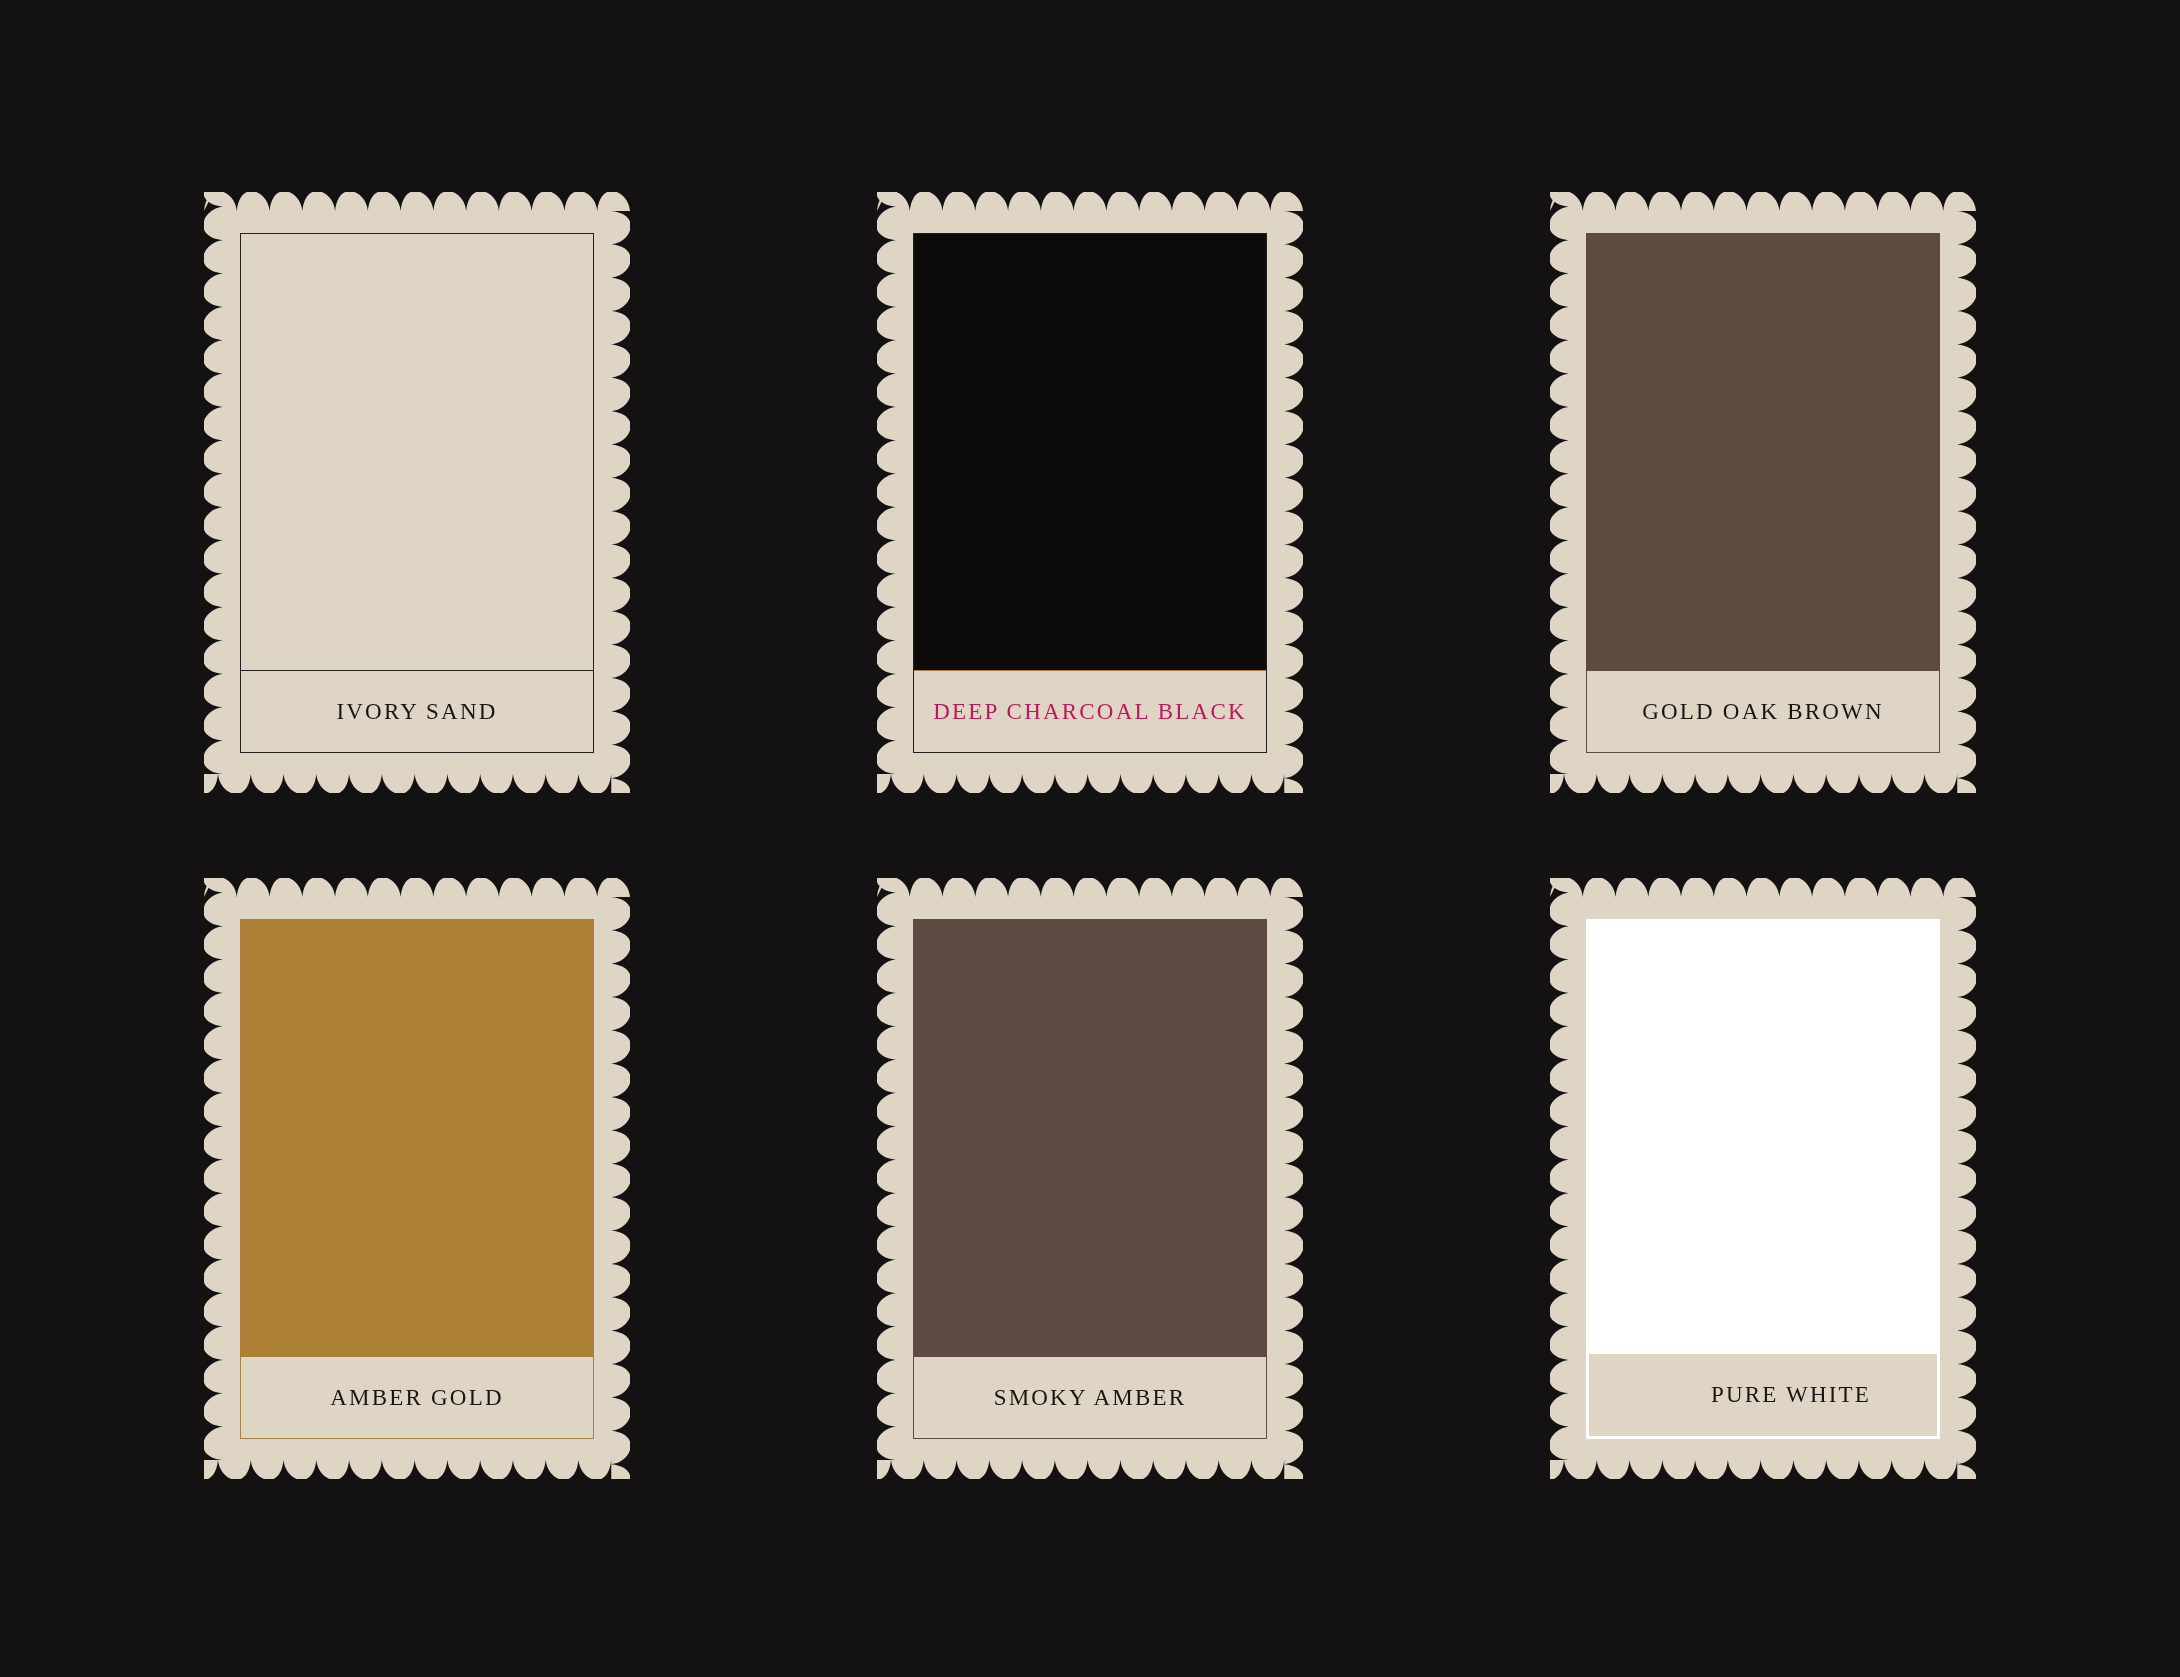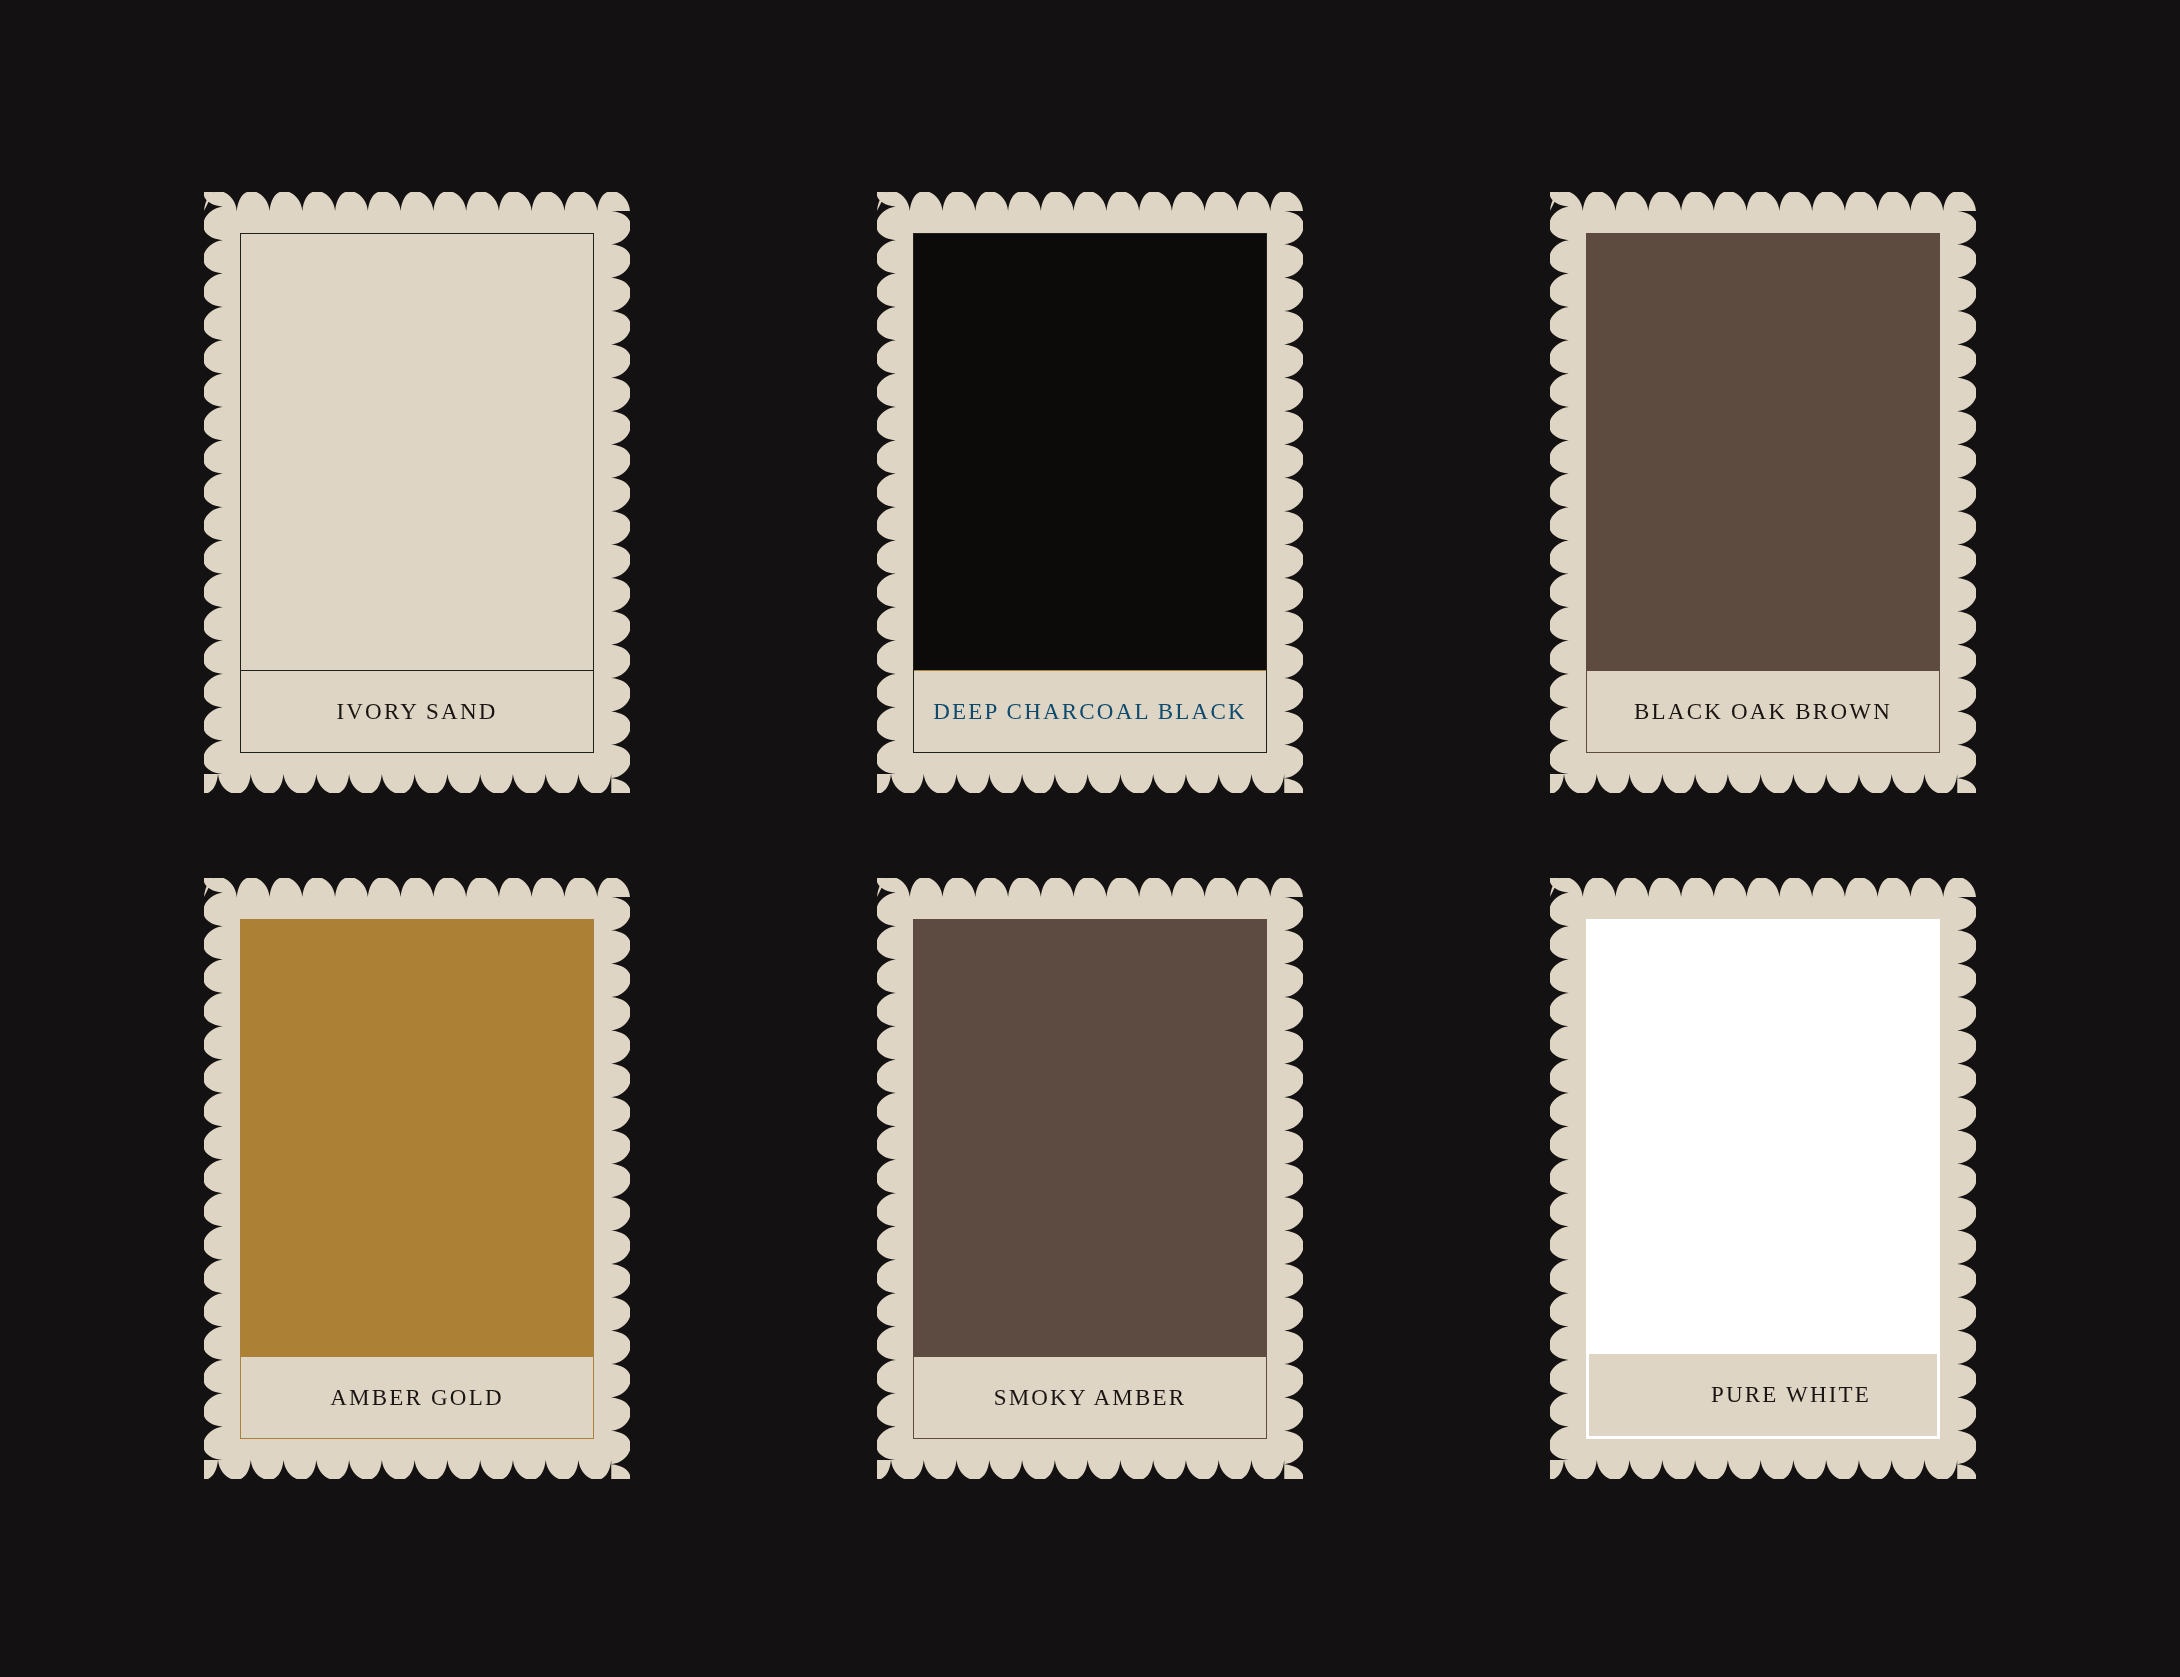--- a/index.html
+++ b/index.html
@@ -112,32 +112,32 @@
           </div>
         </div>
       </div>
       <div class="stamp">
         <svg class="stamp-svg" viewBox="0 0 500 705">
           <path d="M 0 22 C 3.8461538461538463 -15.208333333333329, 36.53846153846153 -2.2833333333333314, 38.46153846153846 22 C 42.30769230769231 -15.208333333333329, 75 -2.2833333333333314, 76.92307692307692 22 C 80.76923076923076 -15.208333333333329, 113.46153846153845 -2.2833333333333314, 115.38461538461539 22 C 119.23076923076923 -15.208333333333329, 151.9230769230769 -2.2833333333333314, 153.84615384615384 22 C 157.69230769230768 -15.208333333333329, 190.38461538461536 -2.2833333333333314, 192.3076923076923 22 C 196.15384615384613 -15.208333333333329, 228.8461538461538 -2.2833333333333314, 230.76923076923075 22 C 234.6153846153846 -15.208333333333329, 267.3076923076923 -2.2833333333333314, 269.2307692307692 22 C 273.0769230769231 -15.208333333333329, 305.7692307692308 -2.2833333333333314, 307.6923076923077 22 C 311.53846153846155 -15.208333333333329, 344.2307692307692 -2.2833333333333314, 346.15384615384613 22 C 350 -15.208333333333329, 382.6923076923077 -2.2833333333333314, 384.6153846153846 22 C 388.46153846153845 -15.208333333333329, 421.15384615384613 -2.2833333333333314, 423.07692307692304 22 C 426.9230769230769 -15.208333333333329, 459.6153846153846 -2.2833333333333314, 461.5384615384615 22 C 465.3846153846154 -15.208333333333329, 498.0769230769231 -2.2833333333333314, 500 22 L 478 22 C 514.5384615384615 25.916666666666668, 501.84615384615387 59.20833333333333, 478 61.166666666666664 C 514.5384615384615 65.08333333333333, 501.84615384615387 98.375, 478 100.33333333333333 C 514.5384615384615 104.25, 501.84615384615387 137.54166666666666, 478 139.5 C 514.5384615384615 143.41666666666666, 501.84615384615387 176.70833333333331, 478 178.66666666666666 C 514.5384615384615 182.58333333333331, 501.84615384615387 215.875, 478 217.83333333333331 C 514.5384615384615 221.74999999999997, 501.84615384615387 255.04166666666663, 478 257 C 514.5384615384615 260.9166666666667, 501.84615384615387 294.2083333333333, 478 296.1666666666667 C 514.5384615384615 300.0833333333333, 501.84615384615387 333.37499999999994, 478 335.3333333333333 C 514.5384615384615 339.25, 501.84615384615387 372.54166666666663, 478 374.5 C 514.5384615384615 378.4166666666667, 501.84615384615387 411.7083333333333, 478 413.6666666666667 C 514.5384615384615 417.5833333333333, 501.84615384615387 450.87499999999994, 478 452.8333333333333 C 514.5384615384615 456.75, 501.84615384615387 490.04166666666663, 478 492 C 514.5384615384615 495.9166666666667, 501.84615384615387 529.2083333333334, 478 531.1666666666666 C 514.5384615384615 535.0833333333333, 501.84615384615387 568.375, 478 570.3333333333333 C 514.5384615384615 574.2499999999999, 501.84615384615387 607.5416666666666, 478 609.4999999999999 C 514.5384615384615 613.4166666666666, 501.84615384615387 646.7083333333334, 478 648.6666666666666 C 514.5384615384615 652.5833333333333, 501.84615384615387 685.875, 478 687.8333333333333 C 514.5384615384615 691.7499999999999, 501.84615384615387 725.0416666666666, 478 726.9999999999999 L 478 683 C 474.15384615384613 720.2083333333334, 441.46153846153845 707.2833333333333, 439.53846153846155 683 C 435.6923076923077 720.2083333333334, 403 707.2833333333333, 401.0769230769231 683 C 397.2307692307692 720.2083333333334, 364.53846153846155 707.2833333333333, 362.61538461538464 683 C 358.7692307692308 720.2083333333334, 326.0769230769231 707.2833333333333, 324.1538461538462 683 C 320.3076923076923 720.2083333333334, 287.61538461538464 707.2833333333333, 285.69230769230774 683 C 281.84615384615387 720.2083333333334, 249.1538461538462 707.2833333333333, 247.23076923076928 683 C 243.3846153846154 720.2083333333334, 210.69230769230768 707.2833333333333, 208.76923076923077 683 C 204.92307692307693 720.2083333333334, 172.23076923076923 707.2833333333333, 170.30769230769232 683 C 166.46153846153848 720.2083333333334, 133.76923076923077 707.2833333333333, 131.84615384615387 683 C 128.00000000000003 720.2083333333334, 95.30769230769234 707.2833333333333, 93.38461538461542 683 C 89.53846153846158 720.2083333333334, 56.84615384615388 707.2833333333333, 54.923076923076955 683 C 51.076923076923116 720.2083333333334, 18.38461538461543 707.2833333333333, 16.461538461538503 683 C 12.615384615384606 720.2083333333334, -20.07692307692308 707.2833333333333, -22.000000000000007 683 L 22 683 C -14.538461538461533 679.0833333333334, -1.8461538461538467 645.7916666666666, 22 643.8333333333334 C -14.538461538461533 639.9166666666667, -1.8461538461538467 606.625, 22 604.6666666666667 C -14.538461538461533 600.75, -1.8461538461538467 567.4583333333333, 22 565.5 C -14.538461538461533 561.5833333333334, -1.8461538461538467 528.2916666666666, 22 526.3333333333334 C -14.538461538461533 522.4166666666667, -1.8461538461538467 489.12500000000006, 22 487.1666666666667 C -14.538461538461533 483.25, -1.8461538461538467 449.95833333333337, 22 448 C -14.538461538461533 444.0833333333333, -1.8461538461538467 410.7916666666667, 22 408.8333333333333 C -14.538461538461533 404.9166666666667, -1.8461538461538467 371.62500000000006, 22 369.6666666666667 C -14.538461538461533 365.75, -1.8461538461538467 332.45833333333337, 22 330.5 C -14.538461538461533 326.5833333333333, -1.8461538461538467 293.2916666666667, 22 291.3333333333333 C -14.538461538461533 287.4166666666667, -1.8461538461538467 254.12500000000006, 22 252.1666666666667 C -14.538461538461533 248.25000000000003, -1.8461538461538467 214.95833333333337, 22 213.00000000000003 C -14.538461538461533 209.08333333333334, -1.8461538461538467 175.79166666666669, 22 173.83333333333334 C -14.538461538461533 169.9166666666667, -1.8461538461538467 136.62500000000006, 22 134.6666666666667 C -14.538461538461533 130.75000000000009, -1.8461538461538467 97.45833333333341, 22 95.50000000000009 C -14.538461538461533 91.58333333333333, -1.8461538461538467 58.29166666666667, 22 56.333333333333336 C -14.538461538461533 52.41666666666671, -1.8461538461538467 19.125000000000043, 22 17.166666666666707 C -14.538461538461533 13.250000000000076, -1.8461538461538467 -20.041666666666586, 22 -21.999999999999922 Z" fill="#DED5C4"></path>
         </svg>
         <div class="card frame-dark">
           <div class="swatch" style="background: rgb(13, 11, 9);"></div>
           <div class="label divider-gold" style="background: rgb(222, 213, 196);">
-            <span class="label-text" style="color: #0c4a6e;">DEEP CHARCOAL BLACK</span>
+            <span class="label-text" style="color: #be185d;">DEEP CHARCOAL BLACK</span>
           </div>
         </div>
       </div>
       <div class="stamp">
         <svg class="stamp-svg" viewBox="0 0 500 705">
           <path d="M 0 22 C 3.8461538461538463 -15.208333333333329, 36.53846153846153 -2.2833333333333314, 38.46153846153846 22 C 42.30769230769231 -15.208333333333329, 75 -2.2833333333333314, 76.92307692307692 22 C 80.76923076923076 -15.208333333333329, 113.46153846153845 -2.2833333333333314, 115.38461538461539 22 C 119.23076923076923 -15.208333333333329, 151.9230769230769 -2.2833333333333314, 153.84615384615384 22 C 157.69230769230768 -15.208333333333329, 190.38461538461536 -2.2833333333333314, 192.3076923076923 22 C 196.15384615384613 -15.208333333333329, 228.8461538461538 -2.2833333333333314, 230.76923076923075 22 C 234.6153846153846 -15.208333333333329, 267.3076923076923 -2.2833333333333314, 269.2307692307692 22 C 273.0769230769231 -15.208333333333329, 305.7692307692308 -2.2833333333333314, 307.6923076923077 22 C 311.53846153846155 -15.208333333333329, 344.2307692307692 -2.2833333333333314, 346.15384615384613 22 C 350 -15.208333333333329, 382.6923076923077 -2.2833333333333314, 384.6153846153846 22 C 388.46153846153845 -15.208333333333329, 421.15384615384613 -2.2833333333333314, 423.07692307692304 22 C 426.9230769230769 -15.208333333333329, 459.6153846153846 -2.2833333333333314, 461.5384615384615 22 C 465.3846153846154 -15.208333333333329, 498.0769230769231 -2.2833333333333314, 500 22 L 478 22 C 514.5384615384615 25.916666666666668, 501.84615384615387 59.20833333333333, 478 61.166666666666664 C 514.5384615384615 65.08333333333333, 501.84615384615387 98.375, 478 100.33333333333333 C 514.5384615384615 104.25, 501.84615384615387 137.54166666666666, 478 139.5 C 514.5384615384615 143.41666666666666, 501.84615384615387 176.70833333333331, 478 178.66666666666666 C 514.5384615384615 182.58333333333331, 501.84615384615387 215.875, 478 217.83333333333331 C 514.5384615384615 221.74999999999997, 501.84615384615387 255.04166666666663, 478 257 C 514.5384615384615 260.9166666666667, 501.84615384615387 294.2083333333333, 478 296.1666666666667 C 514.5384615384615 300.0833333333333, 501.84615384615387 333.37499999999994, 478 335.3333333333333 C 514.5384615384615 339.25, 501.84615384615387 372.54166666666663, 478 374.5 C 514.5384615384615 378.4166666666667, 501.84615384615387 411.7083333333333, 478 413.6666666666667 C 514.5384615384615 417.5833333333333, 501.84615384615387 450.87499999999994, 478 452.8333333333333 C 514.5384615384615 456.75, 501.84615384615387 490.04166666666663, 478 492 C 514.5384615384615 495.9166666666667, 501.84615384615387 529.2083333333334, 478 531.1666666666666 C 514.5384615384615 535.0833333333333, 501.84615384615387 568.375, 478 570.3333333333333 C 514.5384615384615 574.2499999999999, 501.84615384615387 607.5416666666666, 478 609.4999999999999 C 514.5384615384615 613.4166666666666, 501.84615384615387 646.7083333333334, 478 648.6666666666666 C 514.5384615384615 652.5833333333333, 501.84615384615387 685.875, 478 687.8333333333333 C 514.5384615384615 691.7499999999999, 501.84615384615387 725.0416666666666, 478 726.9999999999999 L 478 683 C 474.15384615384613 720.2083333333334, 441.46153846153845 707.2833333333333, 439.53846153846155 683 C 435.6923076923077 720.2083333333334, 403 707.2833333333333, 401.0769230769231 683 C 397.2307692307692 720.2083333333334, 364.53846153846155 707.2833333333333, 362.61538461538464 683 C 358.7692307692308 720.2083333333334, 326.0769230769231 707.2833333333333, 324.1538461538462 683 C 320.3076923076923 720.2083333333334, 287.61538461538464 707.2833333333333, 285.69230769230774 683 C 281.84615384615387 720.2083333333334, 249.1538461538462 707.2833333333333, 247.23076923076928 683 C 243.3846153846154 720.2083333333334, 210.69230769230768 707.2833333333333, 208.76923076923077 683 C 204.92307692307693 720.2083333333334, 172.23076923076923 707.2833333333333, 170.30769230769232 683 C 166.46153846153848 720.2083333333334, 133.76923076923077 707.2833333333333, 131.84615384615387 683 C 128.00000000000003 720.2083333333334, 95.30769230769234 707.2833333333333, 93.38461538461542 683 C 89.53846153846158 720.2083333333334, 56.84615384615388 707.2833333333333, 54.923076923076955 683 C 51.076923076923116 720.2083333333334, 18.38461538461543 707.2833333333333, 16.461538461538503 683 C 12.615384615384606 720.2083333333334, -20.07692307692308 707.2833333333333, -22.000000000000007 683 L 22 683 C -14.538461538461533 679.0833333333334, -1.8461538461538467 645.7916666666666, 22 643.8333333333334 C -14.538461538461533 639.9166666666667, -1.8461538461538467 606.625, 22 604.6666666666667 C -14.538461538461533 600.75, -1.8461538461538467 567.4583333333333, 22 565.5 C -14.538461538461533 561.5833333333334, -1.8461538461538467 528.2916666666666, 22 526.3333333333334 C -14.538461538461533 522.4166666666667, -1.8461538461538467 489.12500000000006, 22 487.1666666666667 C -14.538461538461533 483.25, -1.8461538461538467 449.95833333333337, 22 448 C -14.538461538461533 444.0833333333333, -1.8461538461538467 410.7916666666667, 22 408.8333333333333 C -14.538461538461533 404.9166666666667, -1.8461538461538467 371.62500000000006, 22 369.6666666666667 C -14.538461538461533 365.75, -1.8461538461538467 332.45833333333337, 22 330.5 C -14.538461538461533 326.5833333333333, -1.8461538461538467 293.2916666666667, 22 291.3333333333333 C -14.538461538461533 287.4166666666667, -1.8461538461538467 254.12500000000006, 22 252.1666666666667 C -14.538461538461533 248.25000000000003, -1.8461538461538467 214.95833333333337, 22 213.00000000000003 C -14.538461538461533 209.08333333333334, -1.8461538461538467 175.79166666666669, 22 173.83333333333334 C -14.538461538461533 169.9166666666667, -1.8461538461538467 136.62500000000006, 22 134.6666666666667 C -14.538461538461533 130.75000000000009, -1.8461538461538467 97.45833333333341, 22 95.50000000000009 C -14.538461538461533 91.58333333333333, -1.8461538461538467 58.29166666666667, 22 56.333333333333336 C -14.538461538461533 52.41666666666671, -1.8461538461538467 19.125000000000043, 22 17.166666666666707 C -14.538461538461533 13.250000000000076, -1.8461538461538467 -20.041666666666586, 22 -21.999999999999922 Z" fill="#DED5C4"></path>
         </svg>
         <div class="card frame-brown">
           <div class="swatch" style="background: rgb(93, 75, 64);"></div>
           <div class="label divider-brown" style="background: rgb(222, 213, 196);">
-            <span class="label-text" style="color: rgb(26, 21, 18);">BLACK OAK BROWN</span>
+            <span class="label-text" style="color: rgb(26, 21, 18);">GOLD OAK BROWN</span>
           </div>
         </div>
       </div>
       <div class="stamp">
         <svg class="stamp-svg" viewBox="0 0 500 705">
           <path d="M 0 22 C 3.8461538461538463 -15.208333333333329, 36.53846153846153 -2.2833333333333314, 38.46153846153846 22 C 42.30769230769231 -15.208333333333329, 75 -2.2833333333333314, 76.92307692307692 22 C 80.76923076923076 -15.208333333333329, 113.46153846153845 -2.2833333333333314, 115.38461538461539 22 C 119.23076923076923 -15.208333333333329, 151.9230769230769 -2.2833333333333314, 153.84615384615384 22 C 157.69230769230768 -15.208333333333329, 190.38461538461536 -2.2833333333333314, 192.3076923076923 22 C 196.15384615384613 -15.208333333333329, 228.8461538461538 -2.2833333333333314, 230.76923076923075 22 C 234.6153846153846 -15.208333333333329, 267.3076923076923 -2.2833333333333314, 269.2307692307692 22 C 273.0769230769231 -15.208333333333329, 305.7692307692308 -2.2833333333333314, 307.6923076923077 22 C 311.53846153846155 -15.208333333333329, 344.2307692307692 -2.2833333333333314, 346.15384615384613 22 C 350 -15.208333333333329, 382.6923076923077 -2.2833333333333314, 384.6153846153846 22 C 388.46153846153845 -15.208333333333329, 421.15384615384613 -2.2833333333333314, 423.07692307692304 22 C 426.9230769230769 -15.208333333333329, 459.6153846153846 -2.2833333333333314, 461.5384615384615 22 C 465.3846153846154 -15.208333333333329, 498.0769230769231 -2.2833333333333314, 500 22 L 478 22 C 514.5384615384615 25.916666666666668, 501.84615384615387 59.20833333333333, 478 61.166666666666664 C 514.5384615384615 65.08333333333333, 501.84615384615387 98.375, 478 100.33333333333333 C 514.5384615384615 104.25, 501.84615384615387 137.54166666666666, 478 139.5 C 514.5384615384615 143.41666666666666, 501.84615384615387 176.70833333333331, 478 178.66666666666666 C 514.5384615384615 182.58333333333331, 501.84615384615387 215.875, 478 217.83333333333331 C 514.5384615384615 221.74999999999997, 501.84615384615387 255.04166666666663, 478 257 C 514.5384615384615 260.9166666666667, 501.84615384615387 294.2083333333333, 478 296.1666666666667 C 514.5384615384615 300.0833333333333, 501.84615384615387 333.37499999999994, 478 335.3333333333333 C 514.5384615384615 339.25, 501.84615384615387 372.54166666666663, 478 374.5 C 514.5384615384615 378.4166666666667, 501.84615384615387 411.7083333333333, 478 413.6666666666667 C 514.5384615384615 417.5833333333333, 501.84615384615387 450.87499999999994, 478 452.8333333333333 C 514.5384615384615 456.75, 501.84615384615387 490.04166666666663, 478 492 C 514.5384615384615 495.9166666666667, 501.84615384615387 529.2083333333334, 478 531.1666666666666 C 514.5384615384615 535.0833333333333, 501.84615384615387 568.375, 478 570.3333333333333 C 514.5384615384615 574.2499999999999, 501.84615384615387 607.5416666666666, 478 609.4999999999999 C 514.5384615384615 613.4166666666666, 501.84615384615387 646.7083333333334, 478 648.6666666666666 C 514.5384615384615 652.5833333333333, 501.84615384615387 685.875, 478 687.8333333333333 C 514.5384615384615 691.7499999999999, 501.84615384615387 725.0416666666666, 478 726.9999999999999 L 478 683 C 474.15384615384613 720.2083333333334, 441.46153846153845 707.2833333333333, 439.53846153846155 683 C 435.6923076923077 720.2083333333334, 403 707.2833333333333, 401.0769230769231 683 C 397.2307692307692 720.2083333333334, 364.53846153846155 707.2833333333333, 362.61538461538464 683 C 358.7692307692308 720.2083333333334, 326.0769230769231 707.2833333333333, 324.1538461538462 683 C 320.3076923076923 720.2083333333334, 287.61538461538464 707.2833333333333, 285.69230769230774 683 C 281.84615384615387 720.2083333333334, 249.1538461538462 707.2833333333333, 247.23076923076928 683 C 243.3846153846154 720.2083333333334, 210.69230769230768 707.2833333333333, 208.76923076923077 683 C 204.92307692307693 720.2083333333334, 172.23076923076923 707.2833333333333, 170.30769230769232 683 C 166.46153846153848 720.2083333333334, 133.76923076923077 707.2833333333333, 131.84615384615387 683 C 128.00000000000003 720.2083333333334, 95.30769230769234 707.2833333333333, 93.38461538461542 683 C 89.53846153846158 720.2083333333334, 56.84615384615388 707.2833333333333, 54.923076923076955 683 C 51.076923076923116 720.2083333333334, 18.38461538461543 707.2833333333333, 16.461538461538503 683 C 12.615384615384606 720.2083333333334, -20.07692307692308 707.2833333333333, -22.000000000000007 683 L 22 683 C -14.538461538461533 679.0833333333334, -1.8461538461538467 645.7916666666666, 22 643.8333333333334 C -14.538461538461533 639.9166666666667, -1.8461538461538467 606.625, 22 604.6666666666667 C -14.538461538461533 600.75, -1.8461538461538467 567.4583333333333, 22 565.5 C -14.538461538461533 561.5833333333334, -1.8461538461538467 528.2916666666666, 22 526.3333333333334 C -14.538461538461533 522.4166666666667, -1.8461538461538467 489.12500000000006, 22 487.1666666666667 C -14.538461538461533 483.25, -1.8461538461538467 449.95833333333337, 22 448 C -14.538461538461533 444.0833333333333, -1.8461538461538467 410.7916666666667, 22 408.8333333333333 C -14.538461538461533 404.9166666666667, -1.8461538461538467 371.62500000000006, 22 369.6666666666667 C -14.538461538461533 365.75, -1.8461538461538467 332.45833333333337, 22 330.5 C -14.538461538461533 326.5833333333333, -1.8461538461538467 293.2916666666667, 22 291.3333333333333 C -14.538461538461533 287.4166666666667, -1.8461538461538467 254.12500000000006, 22 252.1666666666667 C -14.538461538461533 248.25000000000003, -1.8461538461538467 214.95833333333337, 22 213.00000000000003 C -14.538461538461533 209.08333333333334, -1.8461538461538467 175.79166666666669, 22 173.83333333333334 C -14.538461538461533 169.9166666666667, -1.8461538461538467 136.62500000000006, 22 134.6666666666667 C -14.538461538461533 130.75000000000009, -1.8461538461538467 97.45833333333341, 22 95.50000000000009 C -14.538461538461533 91.58333333333333, -1.8461538461538467 58.29166666666667, 22 56.333333333333336 C -14.538461538461533 52.41666666666671, -1.8461538461538467 19.125000000000043, 22 17.166666666666707 C -14.538461538461533 13.250000000000076, -1.8461538461538467 -20.041666666666586, 22 -21.999999999999922 Z" fill="#DED5C4"></path>
         </svg>
         <div class="card frame-gold">
           <div class="swatch" style="background: rgb(172, 129, 54);"></div>
           <div class="label divider-gold" style="background: rgb(222, 213, 196);">

